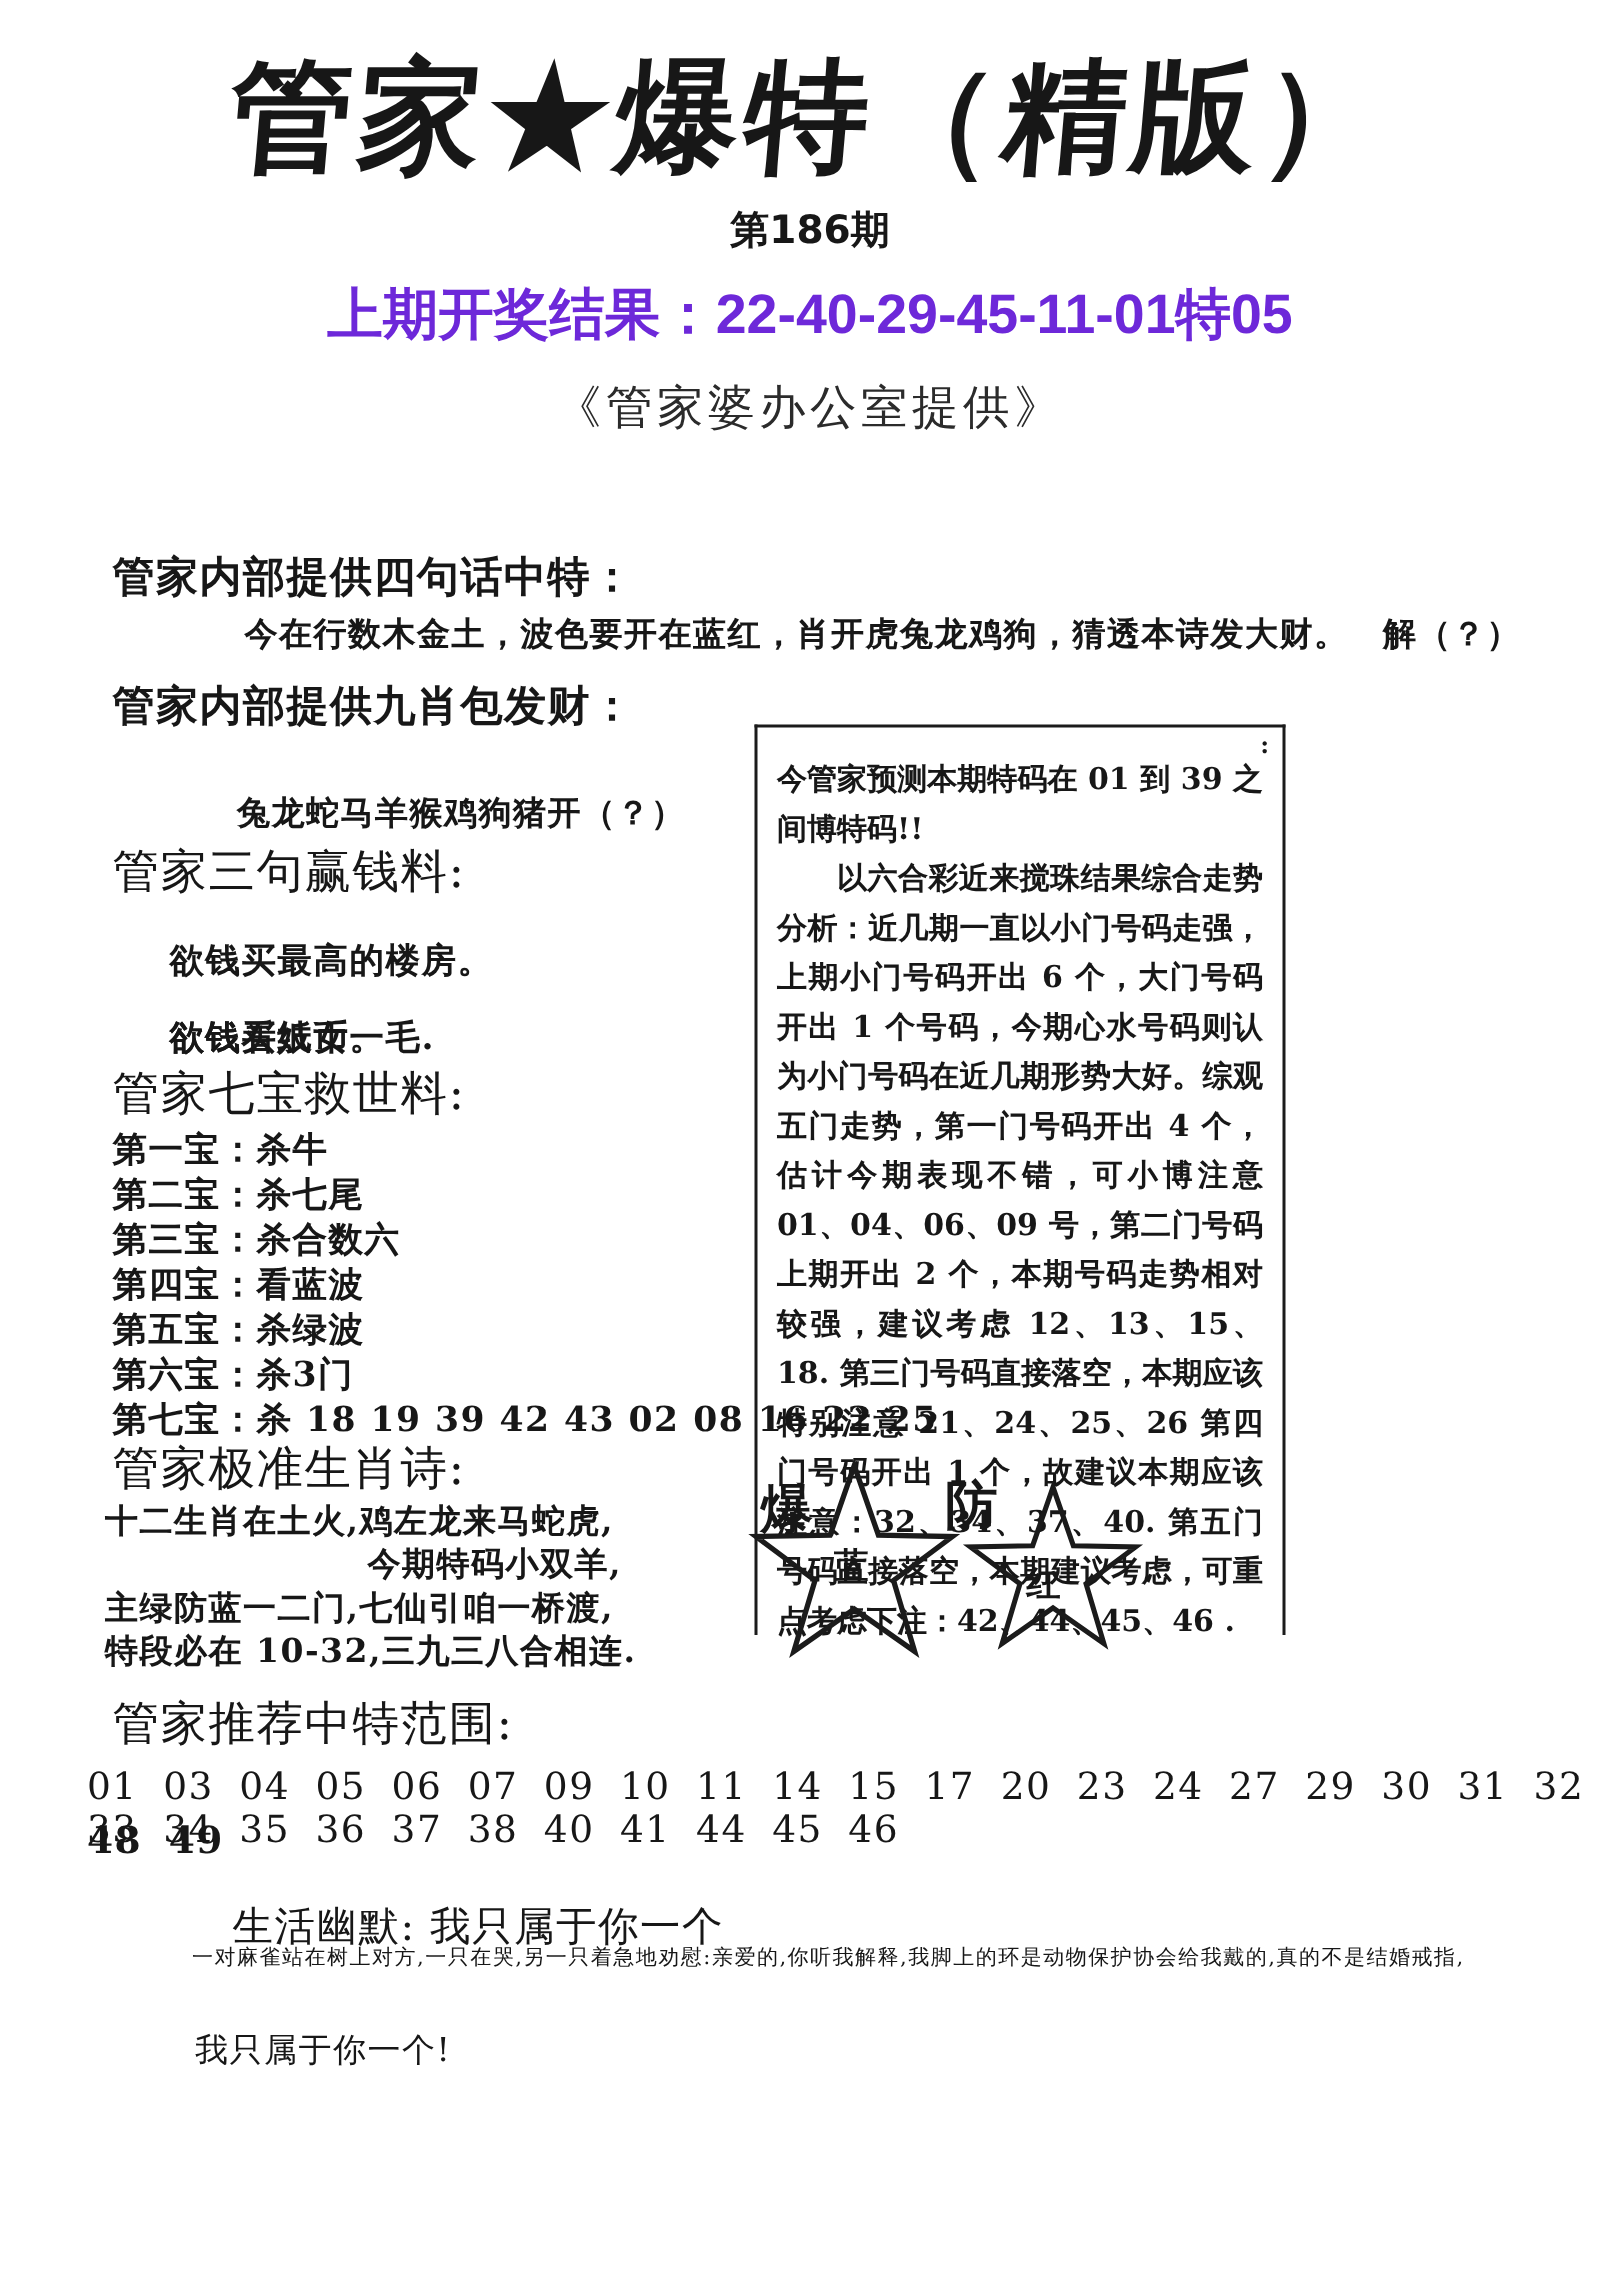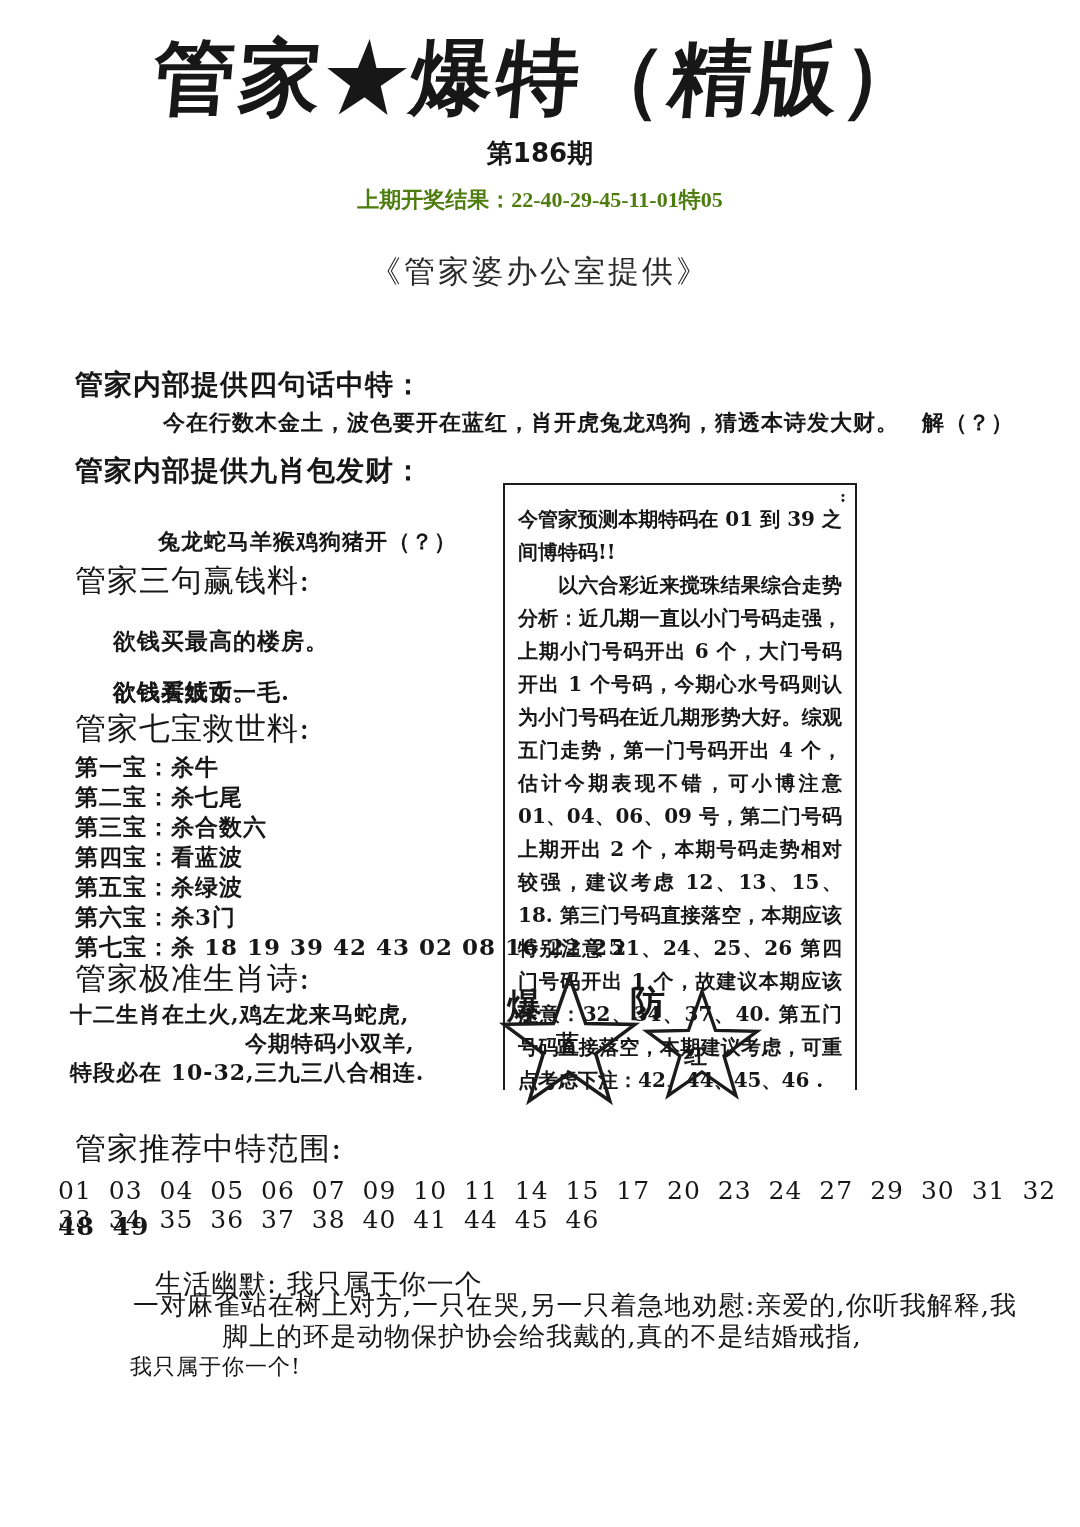--- a/index.html
+++ b/index.html
@@ -2,38 +2,38 @@
 <html><head>
 <meta charset="utf-8">
 <style>
   html,body{margin:0;padding:0;background:#ffffff;}
   .page{position:relative;width:1080px;height:1527px;background:#ffffff;color:#171717;
         font-family:"DejaVu Serif","Liberation Serif",serif;overflow:hidden;}
   .abs{position:absolute;}
   .center{left:0;width:1080px;text-align:center;}
   .title{top:24px;font-size:82px;font-weight:bold;letter-spacing:4px;transform:skewX(-5deg);}
   .issue{top:136px;font-size:26px;font-weight:bold;font-family:"DejaVu Sans","Liberation Sans",sans-serif;}
-  .result{top:185px;font-size:22px;font-weight:bold;color:#4d7c0f;font-family:Liberation Serif, serif;}
+  .result{top:185px;font-size:37px;font-weight:bold;color:#6d28d9;font-family:Liberation Sans, sans-serif;}
   .stamp{top:251px;font-size:31px;letter-spacing:3px;color:#2b2b2b;}
   .h1{font-size:28px;font-weight:bold;font-family:"DejaVu Sans","Liberation Sans",sans-serif;letter-spacing:1px;}
   .h2{font-size:31px;letter-spacing:1px;}
   .b22{font-size:22px;font-weight:bold;letter-spacing:1px;}
   .b23{font-size:23px;font-weight:bold;letter-spacing:1px;line-height:30px;}
   .poemline{font-size:22px;font-weight:bold;letter-spacing:1px;line-height:29px;}
   .numrow{font-size:25px;word-spacing:8px;letter-spacing:1px;}
   .box{left:503px;top:483px;width:354px;height:607px;border:2px solid #1b1b1b;border-bottom:none;box-sizing:border-box;}
   .box-inner{padding:18px 13px 0 13px;font-size:20px;font-weight:bold;line-height:33px;text-align:justify;}
   .box-inner p{margin:0;}
   .box-inner .p2{text-indent:2em;}
   .corner{position:absolute;top:2px;right:9px;font-size:16px;font-weight:bold;}
   .star-svg{display:block;}
   .star-prefix{font-size:35px;font-weight:bold;z-index:3;}
   .star-label{font-size:23px;font-weight:bold;z-index:3;}
   .humor-head{font-size:27px;letter-spacing:1px;}
-  .humor-para{width:960px;font-size:26px;line-height:31px;text-indent:66px;letter-spacing:1px;text-align:center;}
+  .humor-para{width:960px;font-size:14px;line-height:31px;text-indent:66px;letter-spacing:1px;}
   .humor-last{font-size:22px;letter-spacing:1px;}
 </style>
 </head>
 <body>
 
 <div class="page">
 
   <div class="abs center title">管家★爆特（精版）</div>
   <div class="abs center issue">第186期</div>
   <div class="abs center result">上期开奖结果：22-40-29-45-11-01特05</div>
@@ -58,20 +58,21 @@
     <div class="b23">第四宝：看蓝波</div>
     <div class="b23">第五宝：杀绿波</div>
     <div class="b23">第六宝：杀3门</div>
     <div class="b23">第七宝：杀 18 19 39 42 43 02 08 16 22 25</div>
   </div>
 
   <div class="abs h2" style="left:75px;top:958px;">管家极准生肖诗:</div>
   <div class="abs" style="left:70px;top:1000px;">
     <div class="poemline">十二生肖在土火,鸡左龙来马蛇虎,</div>
     <div class="poemline" style="padding-left:175px;">今期特码小双羊,</div>
+    <div class="poemline">主绿防蓝一二门,七仙引咱一桥渡,</div>
     <div class="poemline">特段必在 10-32,三九三八合相连.</div>
   </div>
 
   <div class="abs h2" style="left:75px;top:1128px;">管家推荐中特范围:</div>
   <div class="abs numrow" style="left:58px;top:1176px;">01 03 04 05 06 07 09 10 11 14 15 17 20 23 24 27 29 30 31 32 33 34 35 36 37 38 40 41 44 45 46</div>
   <div class="abs numrow" style="left:58px;top:1212px;font-weight:bold;">48 49</div>
 
   <div class="abs humor-head" style="left:155px;top:1246px;margin-top:20px;">生活幽默: 我只属于你一个</div>
   <div class="abs humor-para" style="left:62px;top:1290px;">一对麻雀站在树上对方,一只在哭,另一只着急地劝慰:亲爱的,你听我解释,我脚上的环是动物保护协会给我戴的,真的不是结婚戒指,</div>
   <div class="abs humor-last" style="left:130px;top:1352px;">我只属于你一个!</div>

